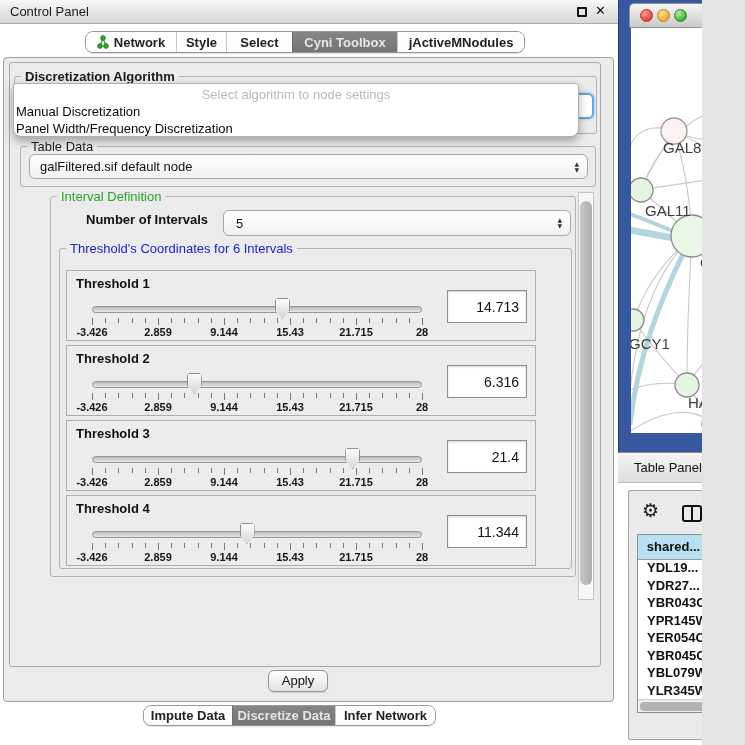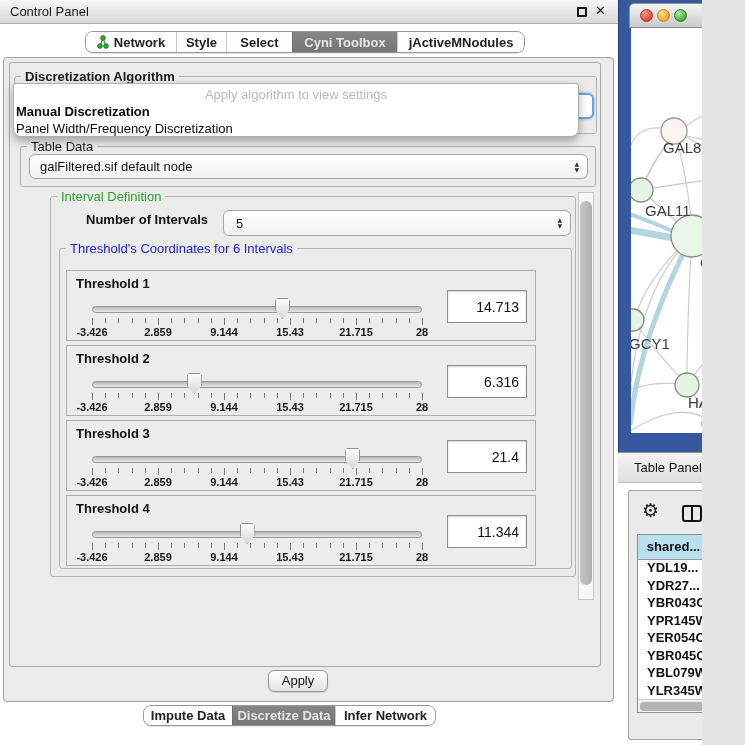--- a/index.html
+++ b/index.html
@@ -39,21 +39,21 @@
   .spinner { position:absolute; right:8px; top:50%; transform:translateY(-50%); display:flex; flex-direction:column;
     font-family:"DejaVu Sans",sans-serif; font-size:6px; line-height:6px; color:#333; text-align:center; }
 
   #algo-combo-fragment { left:556px; top:93px; width:38px; height:26px; background:#fff;
     border:2px solid #69a3dc; border-radius:6px; box-shadow:0 0 3px #7fb3e4; }
 
   #popup { left:13px; top:83px; width:566px; height:54px; background:#fff;
     border:1px solid #b0b0b0; border-radius:3px 3px 8px 8px; box-shadow:0 4px 10px rgba(0,0,0,.32); z-index:40; }
   #popup .ph { text-align:center; font-size:13px; color:#b9b9b9; line-height:17px; padding-top:2px; }
   #popup .opt { font-size:13px; color:#0a0a0a; line-height:17px; padding-left:2px; }
-  #popup .opt.b { font-weight:bold; }
+  #popup .opt.b { font-weight:normal; }
 
   
   .th-row { position:absolute; left:6px; width:470px; height:71px; border:1px solid #adadad; background:#ececec; }
   .th-title { position:absolute; left:9px; top:5px; font-size:13px; font-weight:bold; color:#111; }
   .track { position:absolute; left:25px; top:35px; width:330px; height:7px; border:1px solid #979797;
     border-radius:4px; background:linear-gradient(#b9b9b9,#e7e7e7); }
   .thumb { position:absolute; top:27px; width:15px; height:21px;
     background:linear-gradient(#ffffff,#d4d4d4); box-shadow:inset 0 0 0 1px #8f8f8f;
     clip-path:polygon(14% 0,86% 0,100% 12%,100% 58%,50% 100%,0 58%,0 12%); }
   .ticks { position:absolute; left:25px; top:47px; width:332px; height:8px; }
@@ -151,21 +151,21 @@
 
     <div class="abs" id="content-panel"></div>
     <div class="abs" id="inner-panel"></div>
 
     <div class="group" style="left:14px;top:76px;width:583px;height:58px;">
       <span class="group-label bold">Discretization Algorithm</span>
     </div>
     <div class="abs" id="algo-combo-fragment"></div>
 
     <div class="abs" id="popup">
-      <div class="ph">Apply algorithm to view settings</div>
+      <div class="ph">Select algorithm to node settings</div>
       <div class="opt b">Manual Discretization</div>
       <div class="opt">Panel Width/Frequency Discretization</div>
     </div>
 
     <div class="group" style="left:20px;top:146px;width:576px;height:41px;">
       <span class="group-label">Table Data</span>
       <div class="combo" style="left:8px;top:7px;width:559px;height:25px;">
         <span class="val">galFiltered.sif default node</span>
         <span class="spinner">
             <span>▲</span>

